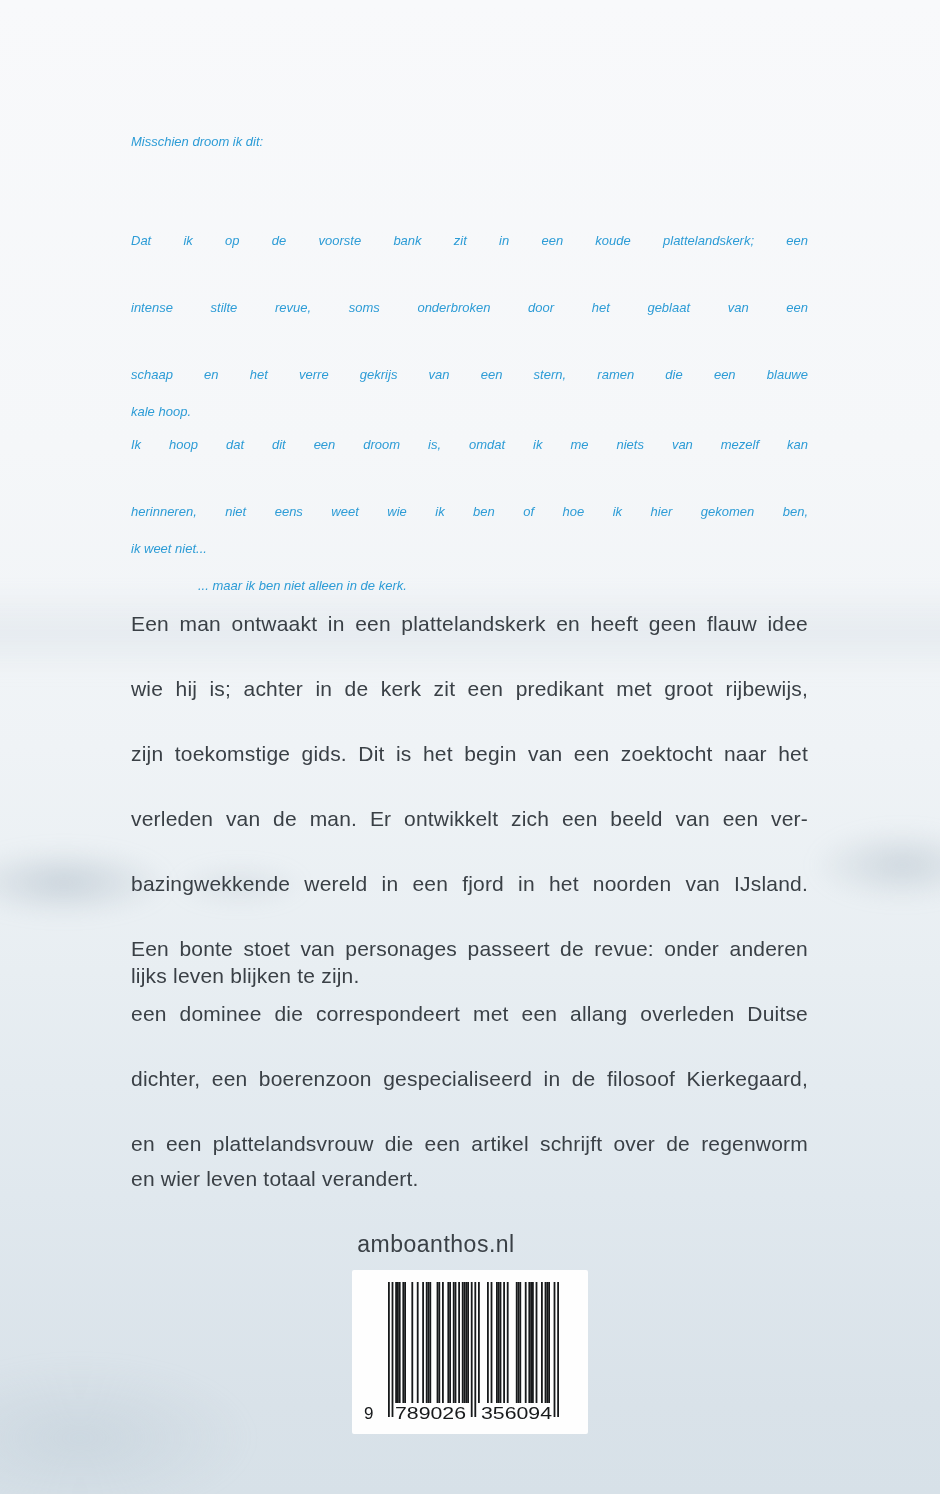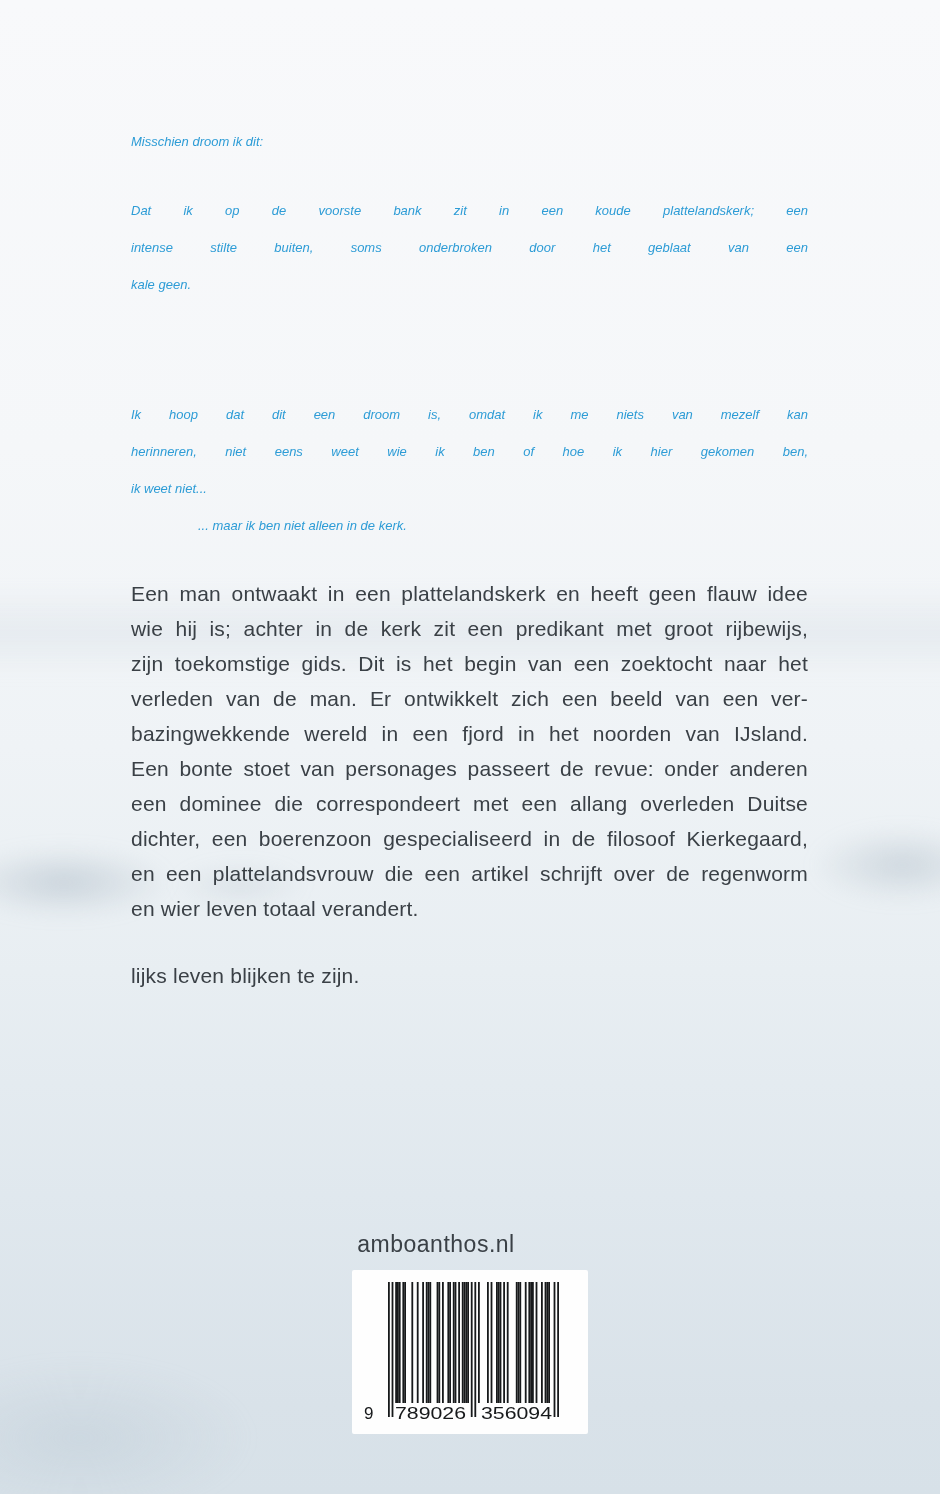--- a/index.html
+++ b/index.html
@@ -39,21 +39,21 @@
   .quote   { color:var(--quote-color,#2d9cd6); font-style:italic; font-weight:500;
              font-size:13px; line-height:37px; }
   .descr   { color:var(--text-color,#3a4046); font-weight:400;
              font-size:21px; line-height:35px; letter-spacing:0.2px; }
   .sec-opening { top:123px; }
   .sec-quote1  { top:192px; }
   .sec-quote2  { top:396px; }
   .sec-body1   { top:576px; }
   .sec-body2   { top:958px; }
   .line { white-space:nowrap; }
-  .line.just { white-space:normal; text-align:justify; text-align-last:justify; }
+  .line.just { white-space:normal; text-align:justify; text-align-last:justify;margin-top:30px; }
   .closing-indent { padding-left:67px; }
 
   .publisher {
     position:absolute; left:0; top:1231px; width:872px;
     text-align:center; color:var(--text-color,#3a4046);
     font-size:23px; letter-spacing:0.5px;
   }
   .barcode-panel {
     position:absolute; left:352px; top:1270px;
     width:236px; height:164px; background:#fefefe; border-radius:2px;
@@ -69,22 +69,23 @@
   <div class="tex tex-left2"></div>
   <div class="tex tex-right"></div>
   <div class="tex tex-bottom"></div>
 
   <div class="textcol quote sec-opening">
     <div class="line">Misschien droom ik dit:</div>
   </div>
 
   <div class="textcol quote sec-quote1">
       <div class="line just">Dat ik op de voorste bank zit in een koude plattelandskerk; een</div>
-      <div class="line just">intense stilte buiten, soms onderbroken door het geblaat van een</div>
-      <div class="line">kale geen.</div>
+      <div class="line just">intense stilte revue, soms onderbroken door het geblaat van een</div>
+      <div class="line just">schaap en het verre gekrijs van een stern, ramen die een blauwe</div>
+      <div class="line">kale hoop.</div>
     </div>
 
   <div class="textcol quote sec-quote2">
     <div>
         <div class="line just">Ik hoop dat dit een droom is, omdat ik me niets van mezelf kan</div>
         <div class="line just">herinneren, niet eens weet wie ik ben of hoe ik hier gekomen ben,</div>
         <div class="line">ik weet niet...</div>
       </div>
     <div class="line closing-indent">... maar ik ben niet alleen in de kerk.</div>
   </div>

